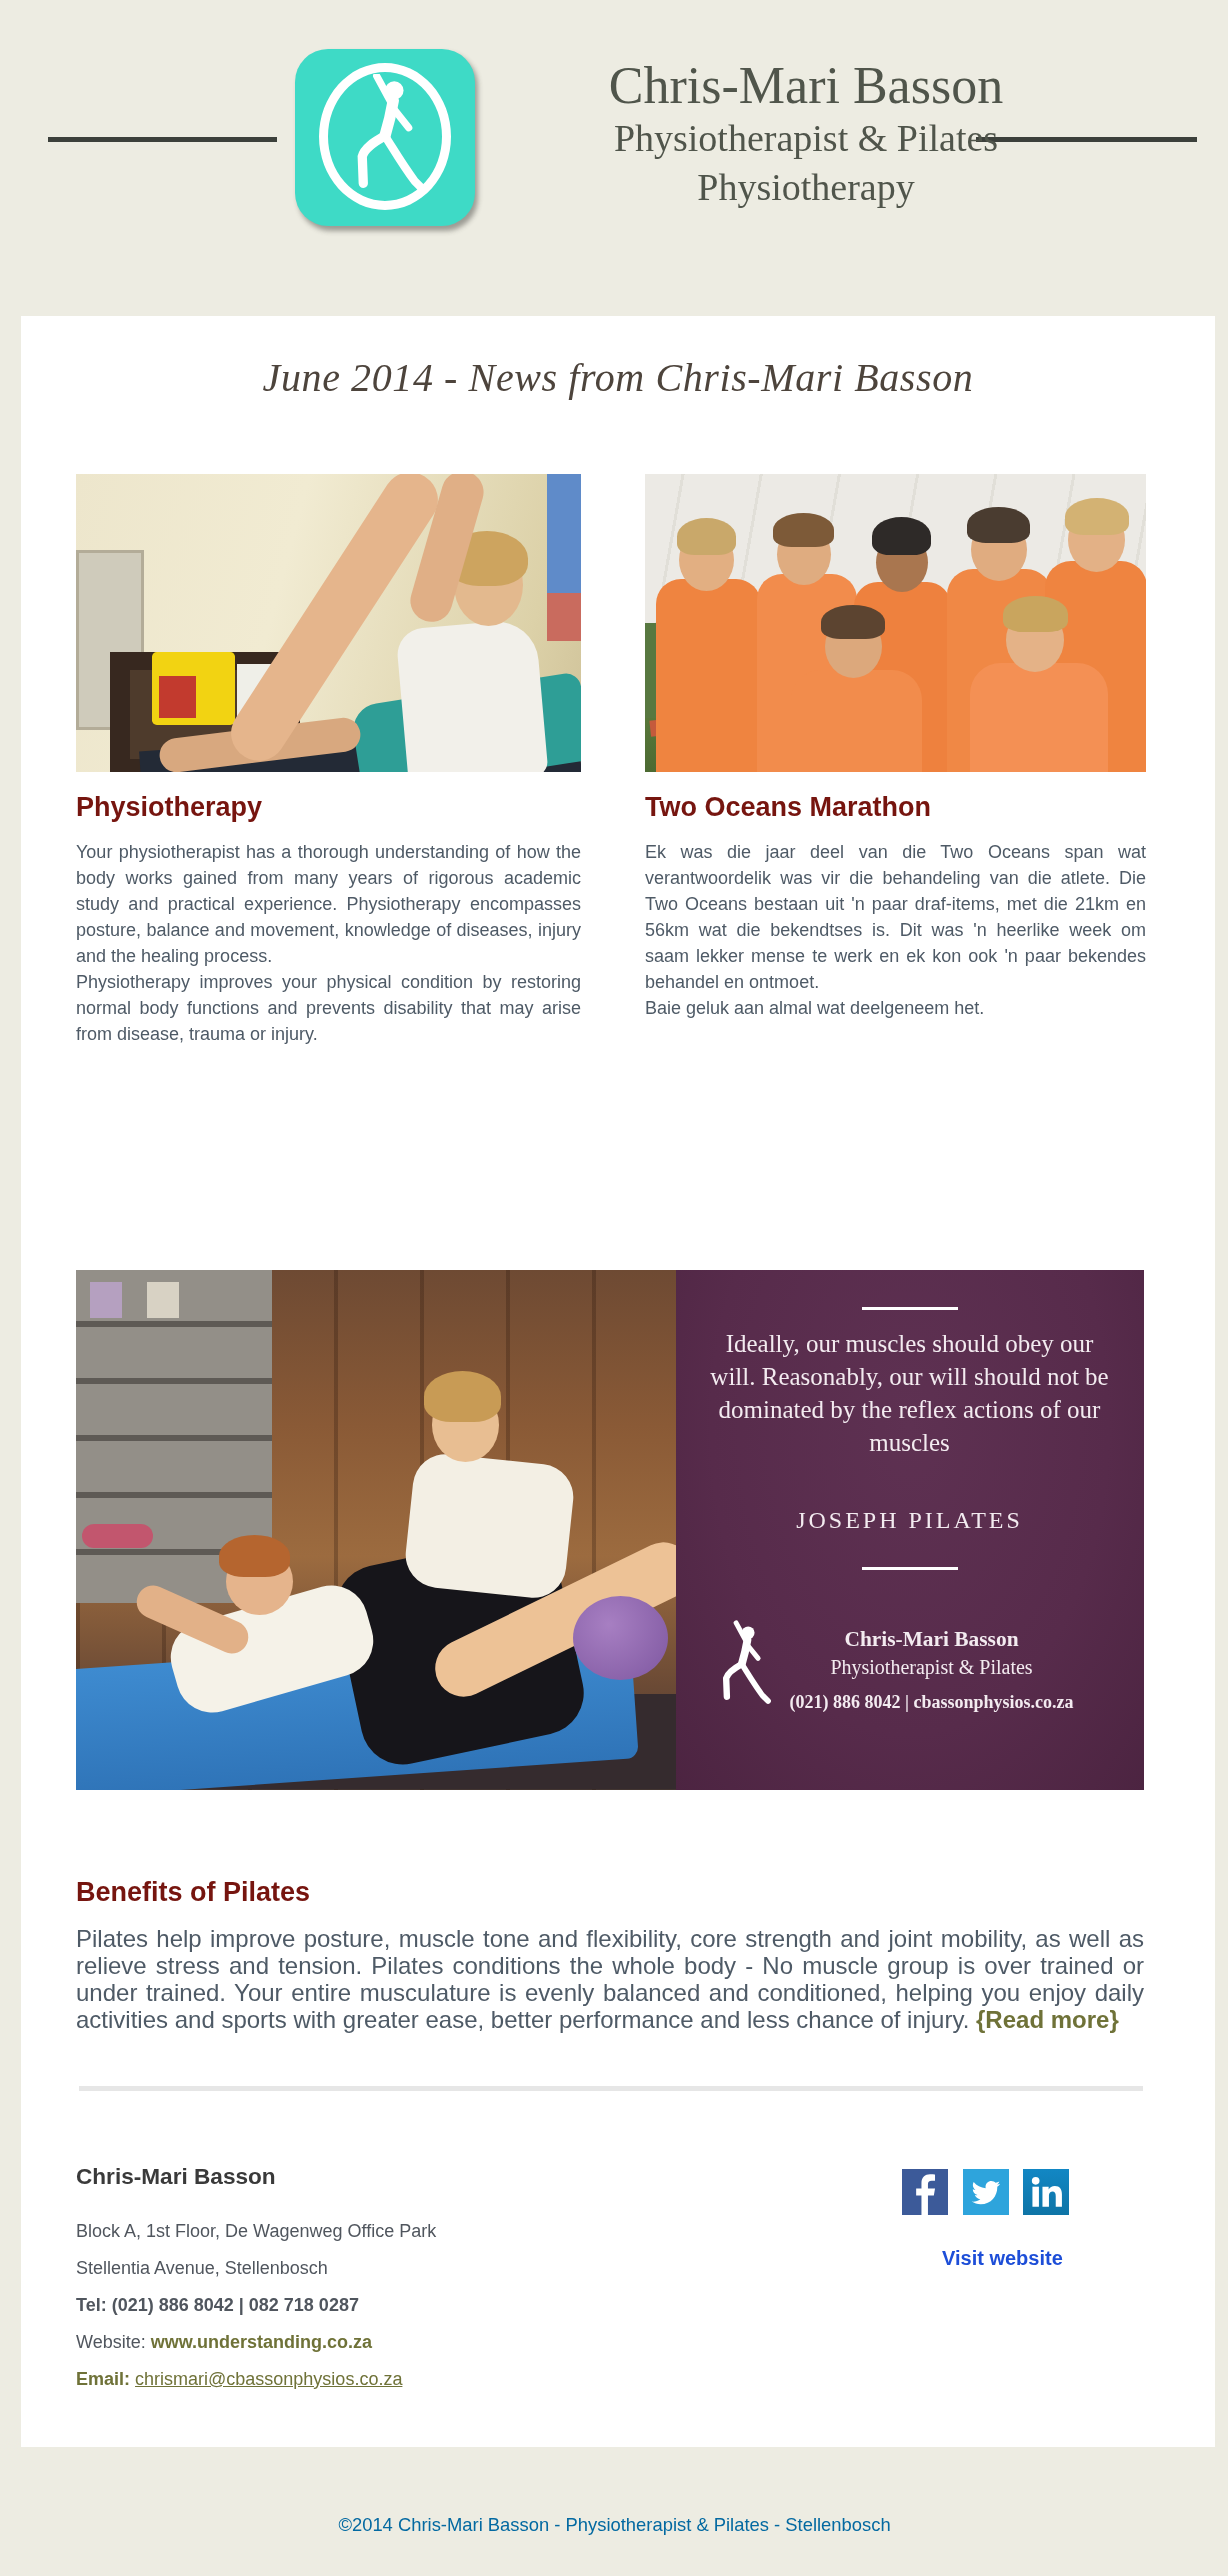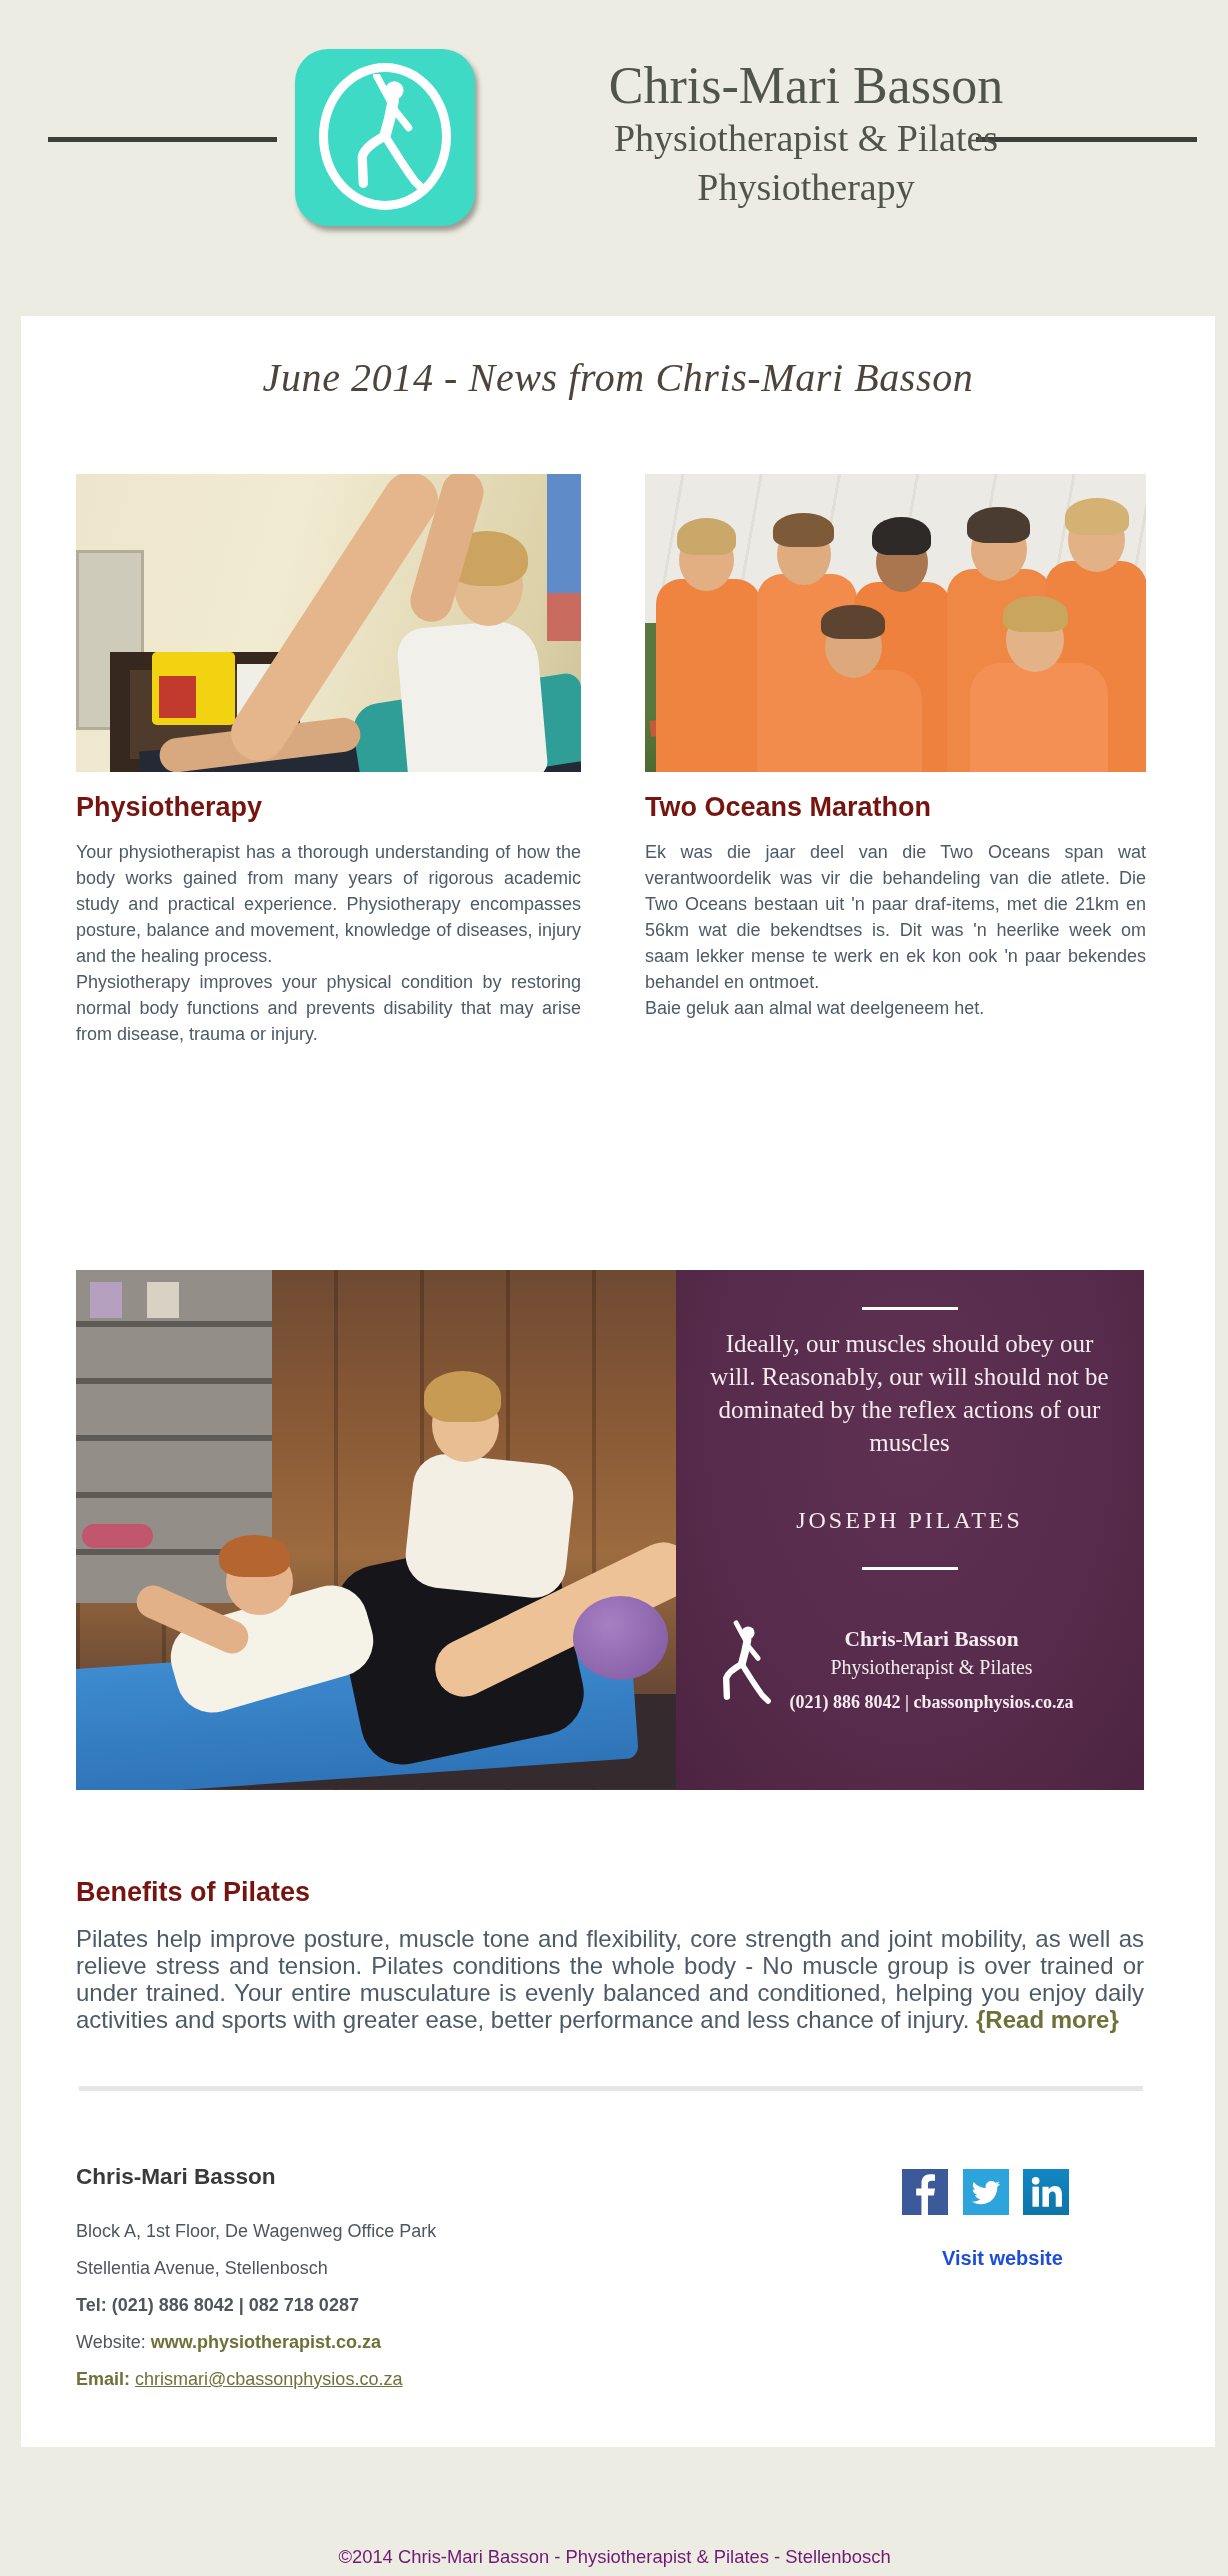--- a/index.html
+++ b/index.html
@@ -45,21 +45,21 @@
   .read-more{color:#6F7238;font-weight:bold;cursor:pointer;}
   .divider{left:79px;top:2086px;width:1064px;height:5.4px;background:#E6E6E6;}
   
   .f-name{left:76px;top:2164px;font-size:22.6px;font-weight:bold;color:#3A3A3A;}
   .f-line{left:76px;width:535px;font-size:18px;color:#50565E;}
   .olive-b{color:#6F7238;font-weight:bold;}
   .f-email a,.u{color:#6F7238;text-decoration:underline;cursor:pointer;}
   .tile{top:2169px;width:46px;height:46px;cursor:pointer;}
   .tile svg{position:absolute;left:0;top:0;}
   .visit{left:902px;top:2247px;font-size:20px;font-weight:bold;color:#1d4ed8;cursor:pointer;margin-left:40px;}
-  .copyright{left:0;top:2514px;width:1229px;text-align:center;font-size:18.4px;color:#701a75;margin-top:32px;}
+  .copyright{left:0;top:2514px;width:1229px;text-align:center;font-size:18.4px;color:#0369a1;}
 </style>
 </head>
 <body>
 
 <div id="page">
 
   <div class="abs hrule" style="left:48px;top:137px;width:229px;"></div>
   <div class="abs hrule" style="left:976px;top:137px;width:221px;"></div>
 
   <div class="abs logo-tile">
@@ -189,21 +189,21 @@
 
   <div class="abs h-article" style="left:76px;top:1877px;">Benefits of Pilates</div>
   <div class="abs benefits-p"><span>Pilates help improve posture, muscle tone and flexibility, core strength and joint mobility, as well as relieve stress and tension. Pilates conditions the whole body - No muscle group is over trained or under trained. Your entire musculature is evenly balanced and conditioned, helping you enjoy daily activities and sports with greater ease, better performance and less chance of injury. </span><span class="read-more">{Read more}</span></div>
 
   <div class="abs divider"></div>
 
   <div class="abs f-name">Chris-Mari Basson</div>
   <div class="abs f-line" style="top:2221px;">Block A, 1st Floor, De Wagenweg Office Park</div>
   <div class="abs f-line" style="top:2258px;">Stellentia Avenue, Stellenbosch</div>
   <div class="abs f-line" style="top:2295px;font-weight:bold;"><span>Tel: </span><span>(021) 886 8042 | 082 718 0287</span></div>
-  <div class="abs f-line" style="top:2332px;"><span>Website: </span><span class="olive-b">www.physiotherapist.co.za</span></div>
+  <div class="abs f-line" style="top:2332px;"><span>Website: </span><span class="olive-b">www.understanding.co.za</span></div>
   <div class="abs f-line" style="top:2369px;"><span class="olive-b">Email: </span><span class="u">chrismari@cbassonphysios.co.za</span></div>
 
   <div class="abs tile" style="left:902px;background:#3C5A99;">
     <svg width="46" height="46" viewBox="0 0 78 78">
         <path fill="#FFFFFF" d="M44 78V45h10l2-12H44v-7c0-4 1.5-6 6.5-6H56V9.5C54.8 9.3 51.4 9 47.5 9 39 9 33 14 33 24v9h-9v12h9v33z"></path>
       </svg>
   </div>
   <div class="abs tile" style="left:963px;background:#2EA4DC;">
     <svg width="46" height="46" viewBox="0 0 78 78">
         <path fill="#FFFFFF" d="M63 25c-1.8.8-3.7 1.4-5.7 1.6 2-1.2 3.6-3.2 4.3-5.5-1.9 1.1-4 2-6.3 2.4-1.8-1.9-4.4-3.1-7.2-3.1-5.5 0-9.9 4.5-9.9 9.9 0 .8.1 1.5.3 2.3-8.2-.4-15.5-4.4-20.4-10.4-.9 1.5-1.4 3.2-1.4 5 0 3.4 1.8 6.5 4.4 8.3-1.6-.1-3.2-.5-4.5-1.2v.1c0 4.8 3.4 8.8 8 9.7-.8.2-1.7.3-2.6.3-.6 0-1.3-.1-1.9-.2 1.3 3.9 4.9 6.8 9.3 6.9-3.4 2.7-7.7 4.3-12.3 4.3-.8 0-1.6 0-2.4-.1 4.4 2.8 9.6 4.5 15.2 4.5 18.2 0 28.2-15.1 28.2-28.2v-1.3c2-1.4 3.6-3.2 4.9-5.3z"></path>

